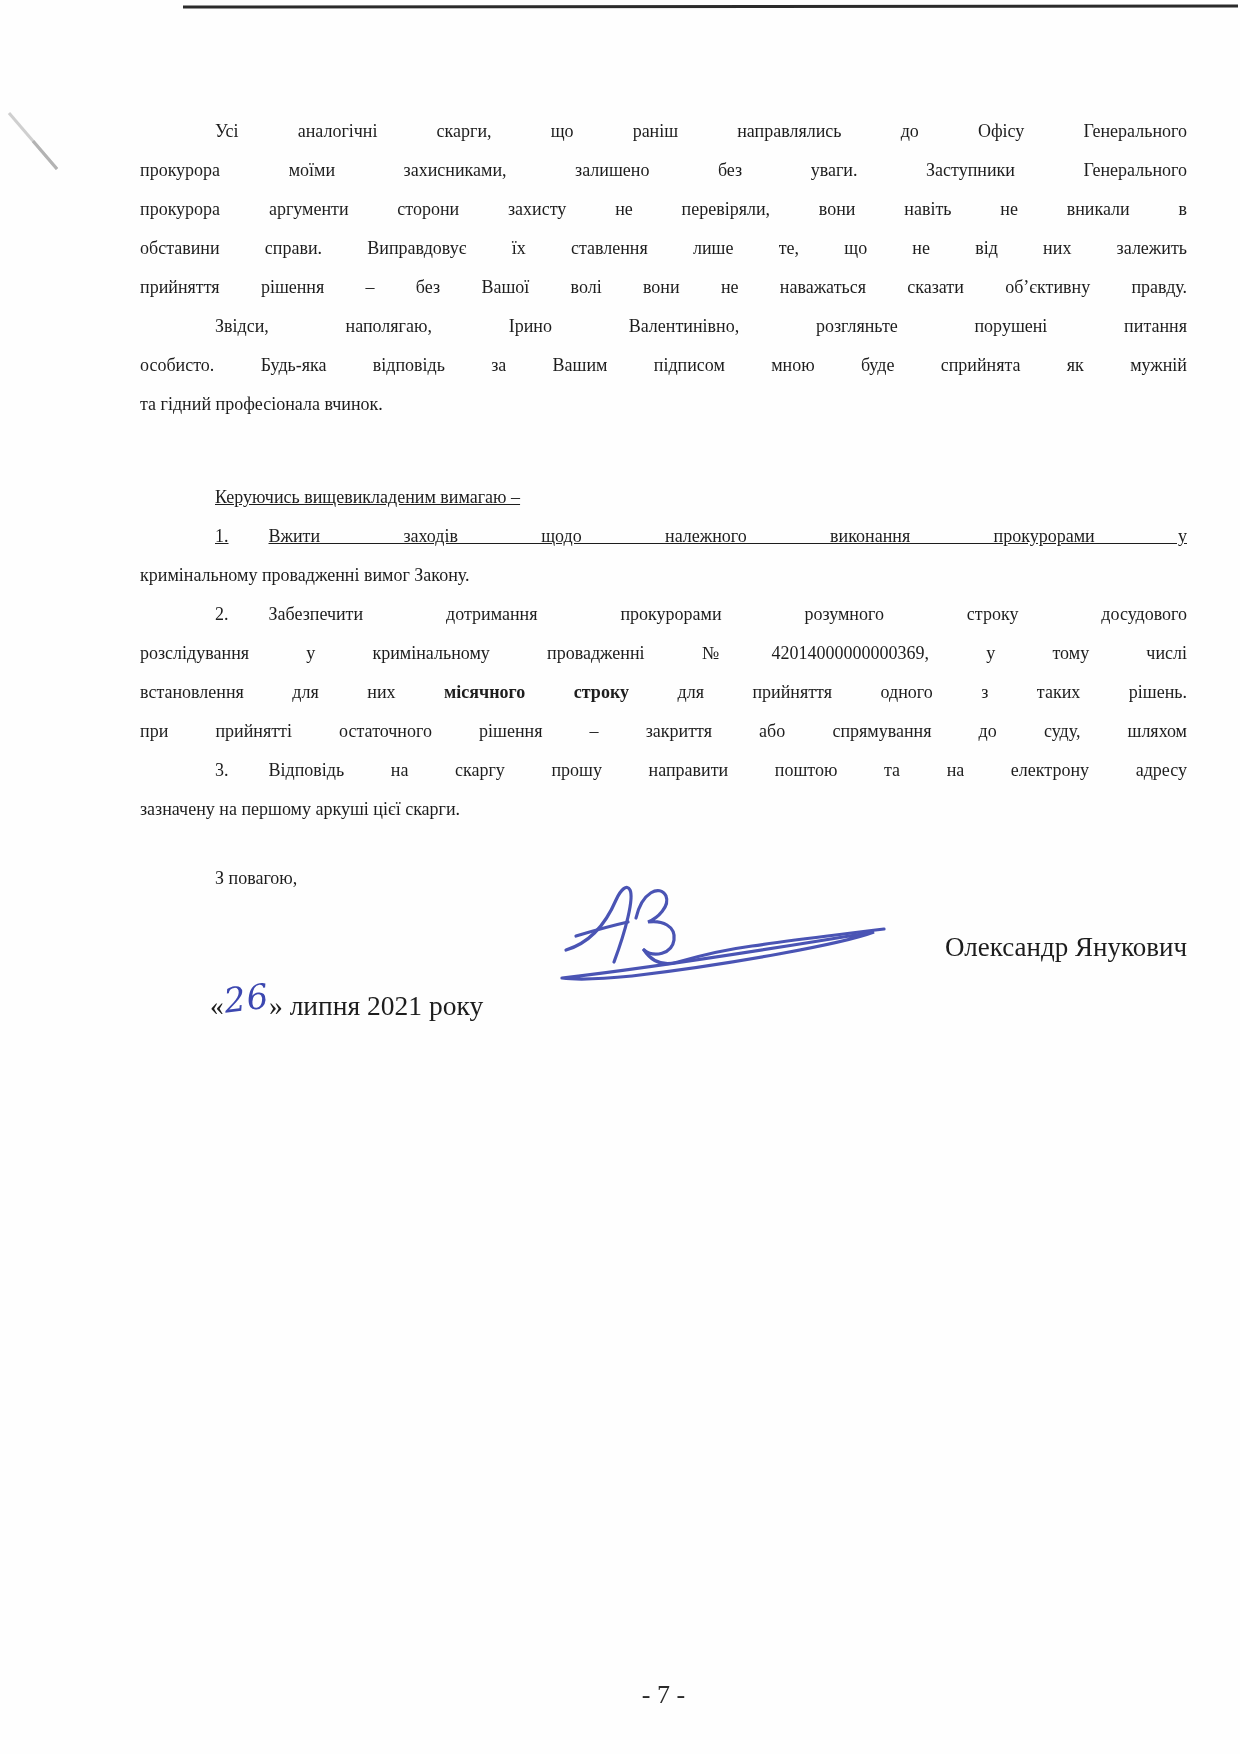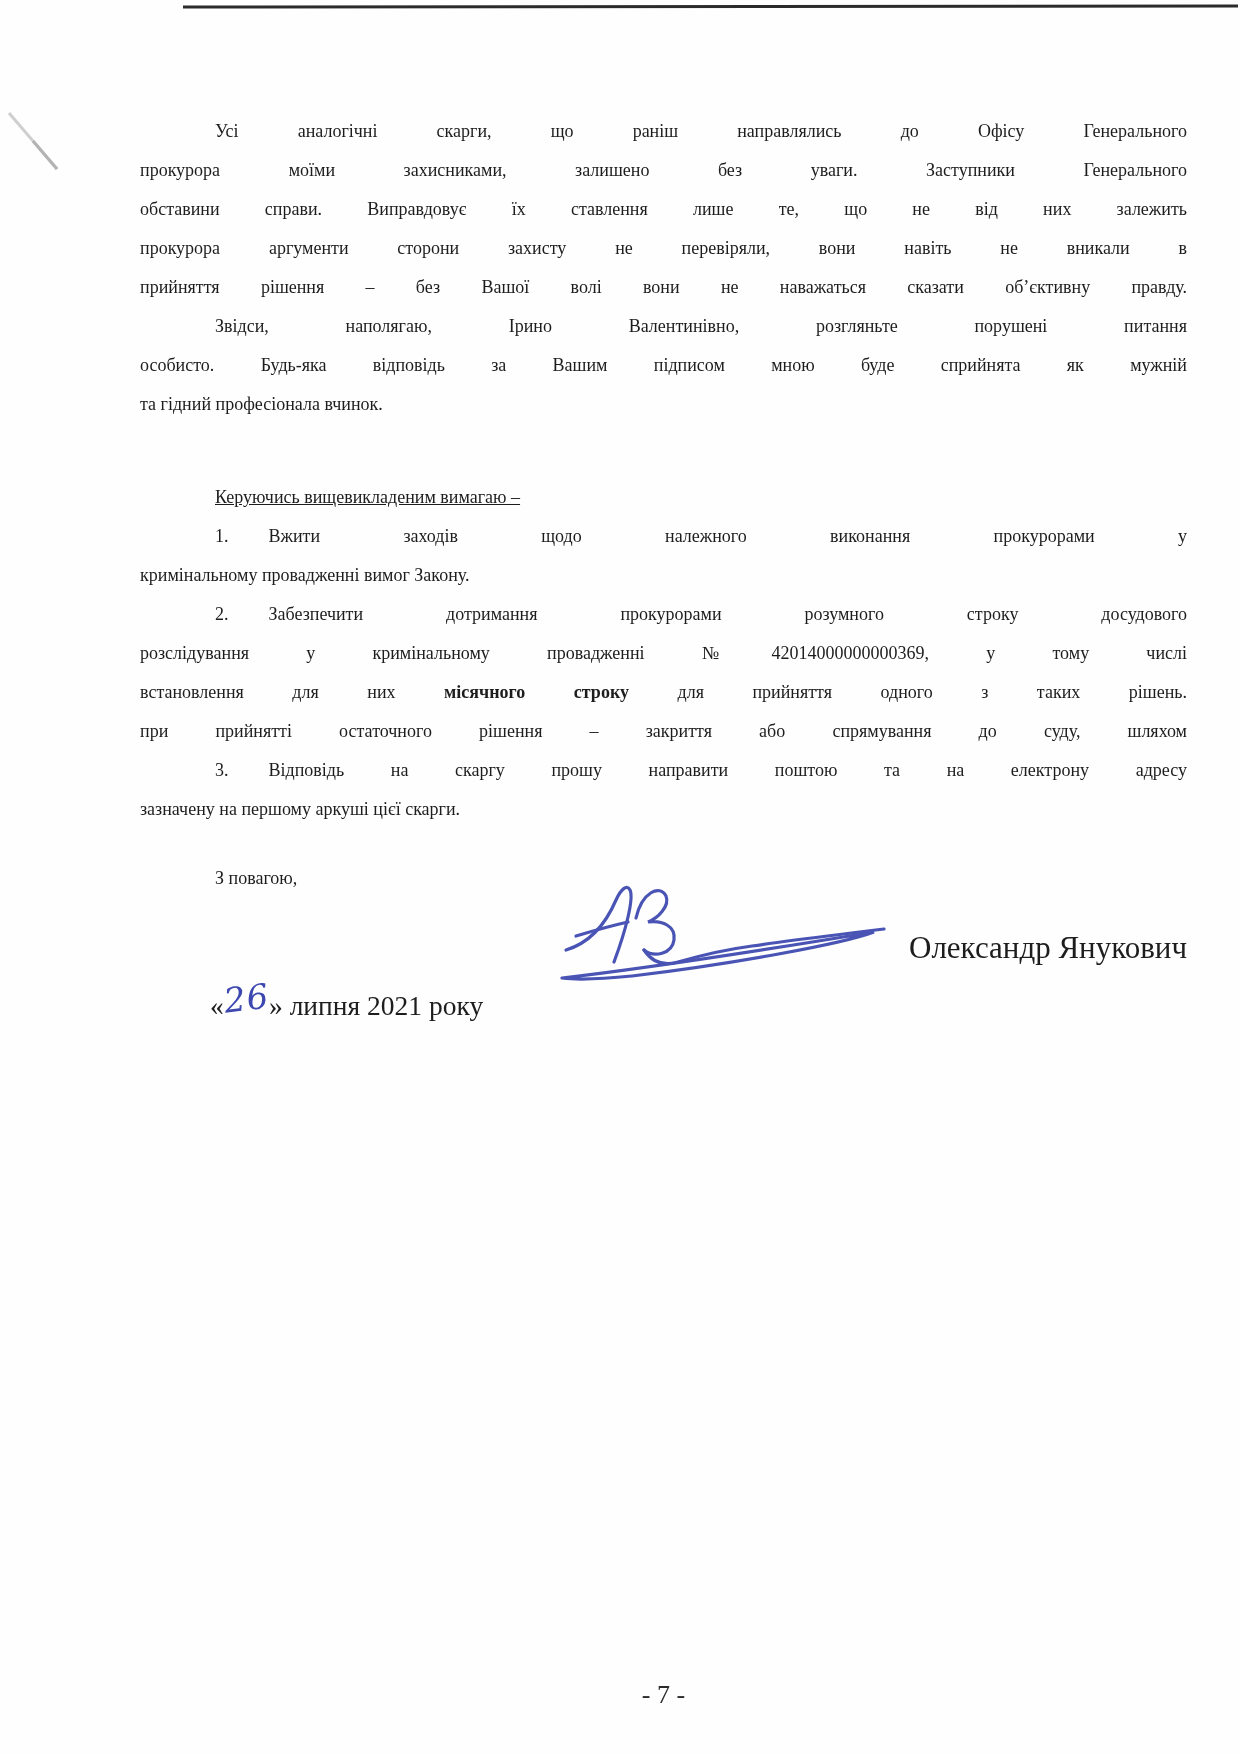--- a/index.html
+++ b/index.html
@@ -15,21 +15,21 @@
   .body-text{
     position:absolute;left:140px;top:112px;width:1047px;
     font-size:18px;line-height:39px;
   }
   .line{height:39px;}
   .line.j{text-align:justify;text-align-last:justify;}
   .tab{display:inline-block;}
   .b{font-weight:bold;}
   .closing-name{
     position:absolute;right:53px;top:928px;
-    font-size:31px;line-height:39px;white-space:nowrap;
+    font-size:27px;line-height:39px;white-space:nowrap;
   }
   .date-line{
     position:absolute;left:210px;top:984px;
     font-size:27.5px;line-height:39px;white-space:nowrap;
   }
   .day-handwritten{
     font-family:"DejaVu Serif", serif;
     font-style:italic;
     color:#3c47b0;
     font-size:34px;
@@ -58,28 +58,28 @@
 
   <svg class="artifacts-svg" viewBox="0 0 1240 1754" xmlns="http://www.w3.org/2000/svg">
     <line x1="183" y1="7" x2="1238" y2="6" stroke="#2b2b2b" stroke-width="3"></line>
     <line x1="9" y1="113" x2="57" y2="169" stroke="#cfcfcf" stroke-width="3"></line>
     <line x1="33" y1="141" x2="57" y2="169" stroke="#b3b3b3" stroke-width="3"></line>
   </svg>
 
   <div class="body-text">
       <div class="line j" style="text-indent: 75px;"><span>Усі аналогічні скарги, що раніш направлялись до Офісу Генерального</span></div>
       <div class="line j"><span>прокурора моїми захисниками, залишено без уваги. Заступники Генерального</span></div>
+      <div class="line j"><span>прокурора аргументи сторони захисту не перевіряли, вони навіть не вникали в</span></div>
       <div class="line j"><span>обставини справи. Виправдовує їх ставлення лише те, що не від них залежить</span></div>
-      <div class="line j"><span>прокурора аргументи сторони захисту не перевіряли, вони навіть не вникали в</span></div>
       <div class="line j"><span>прийняття рішення – без Вашої волі вони не наважаться сказати об’єктивну правду.</span></div>
       <div class="line j" style="text-indent: 75px;"><span>Звідси, наполягаю, Ірино Валентинівно, розгляньте порушені питання</span></div>
       <div class="line j"><span>особисто. Будь-яка відповідь за Вашим підписом мною буде сприйнята як мужній</span></div>
       <div class="line"><span>та гідний професіонала вчинок.</span></div>
       <div class="line" style="margin-top: 54px; text-indent: 75px; text-decoration: underline;"><span>Керуючись вищевикладеним вимагаю –</span></div>
-      <div class="line j" style="text-indent: 75px;"><span>1.</span><span class="tab" style="width: 40px;"></span><span>Вжити заходів щодо належного виконання прокурорами у</span></div>
+      <div class="line j" style="text-indent: 75px; text-decoration: underline;"><span>1.</span><span class="tab" style="width: 40px;"></span><span>Вжити заходів щодо належного виконання прокурорами у</span></div>
       <div class="line"><span>кримінальному провадженні вимог Закону.</span></div>
       <div class="line j" style="text-indent: 75px;"><span>2.</span><span class="tab" style="width: 40px;"></span><span>Забезпечити дотримання прокурорами розумного строку досудового</span></div>
       <div class="line j"><span>розслідування у кримінальному провадженні №42014000000000369, у тому числі</span></div>
       <div class="line j"><span>встановлення для них </span><span class="b">місячного строку</span><span> для прийняття одного з таких рішень.</span></div>
       <div class="line j"><span>при прийнятті остаточного рішення – закриття або спрямування до суду, шляхом</span></div>
       <div class="line j" style="text-indent: 75px;"><span>3.</span><span class="tab" style="width: 40px;"></span><span>Відповідь на скаргу прошу направити поштою та на електрону адресу</span></div>
       <div class="line"><span>зазначену на першому аркуші цієї скарги.</span></div>
       <div class="line" style="margin-top: 30px; text-indent: 75px;"><span>З повагою,</span></div>
     </div>
 

